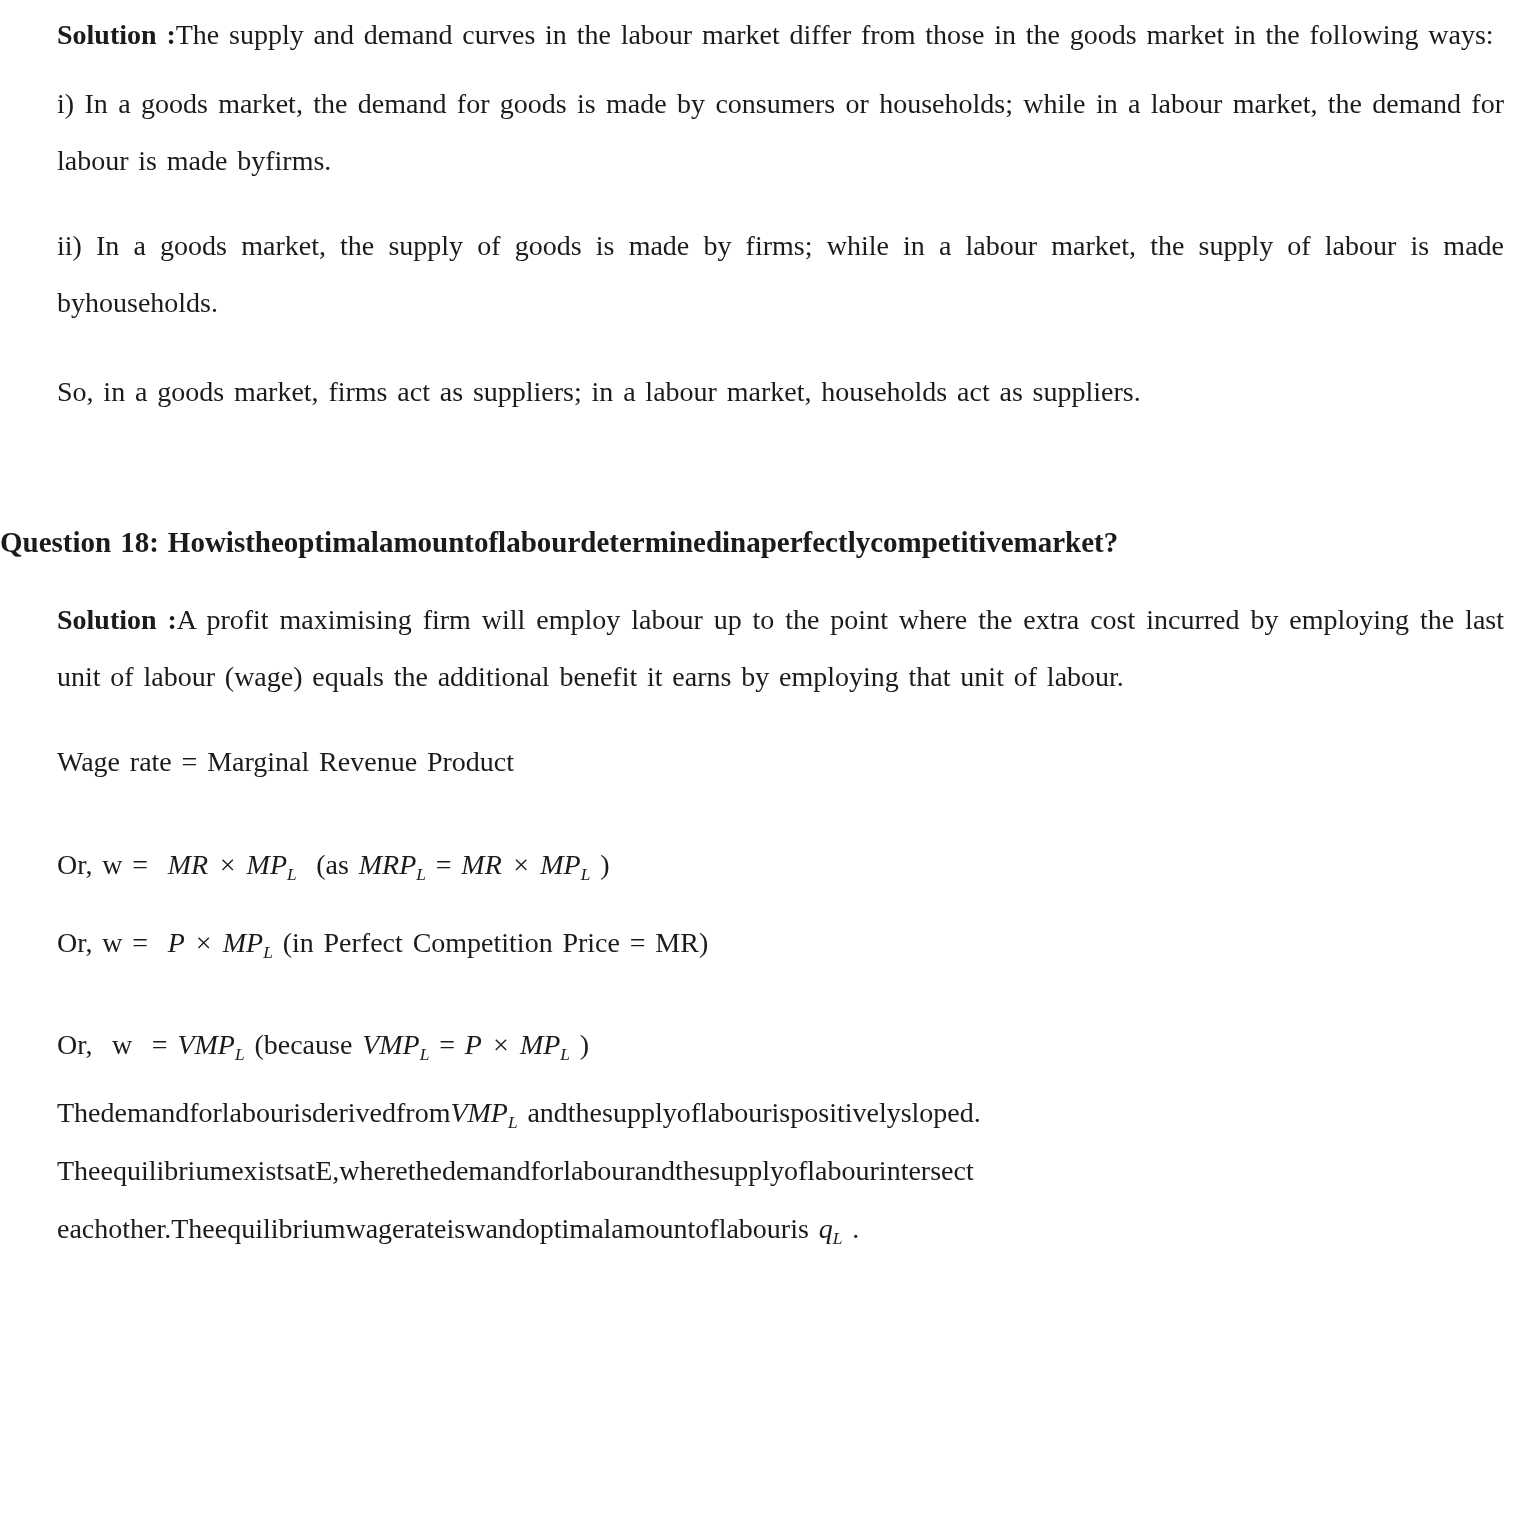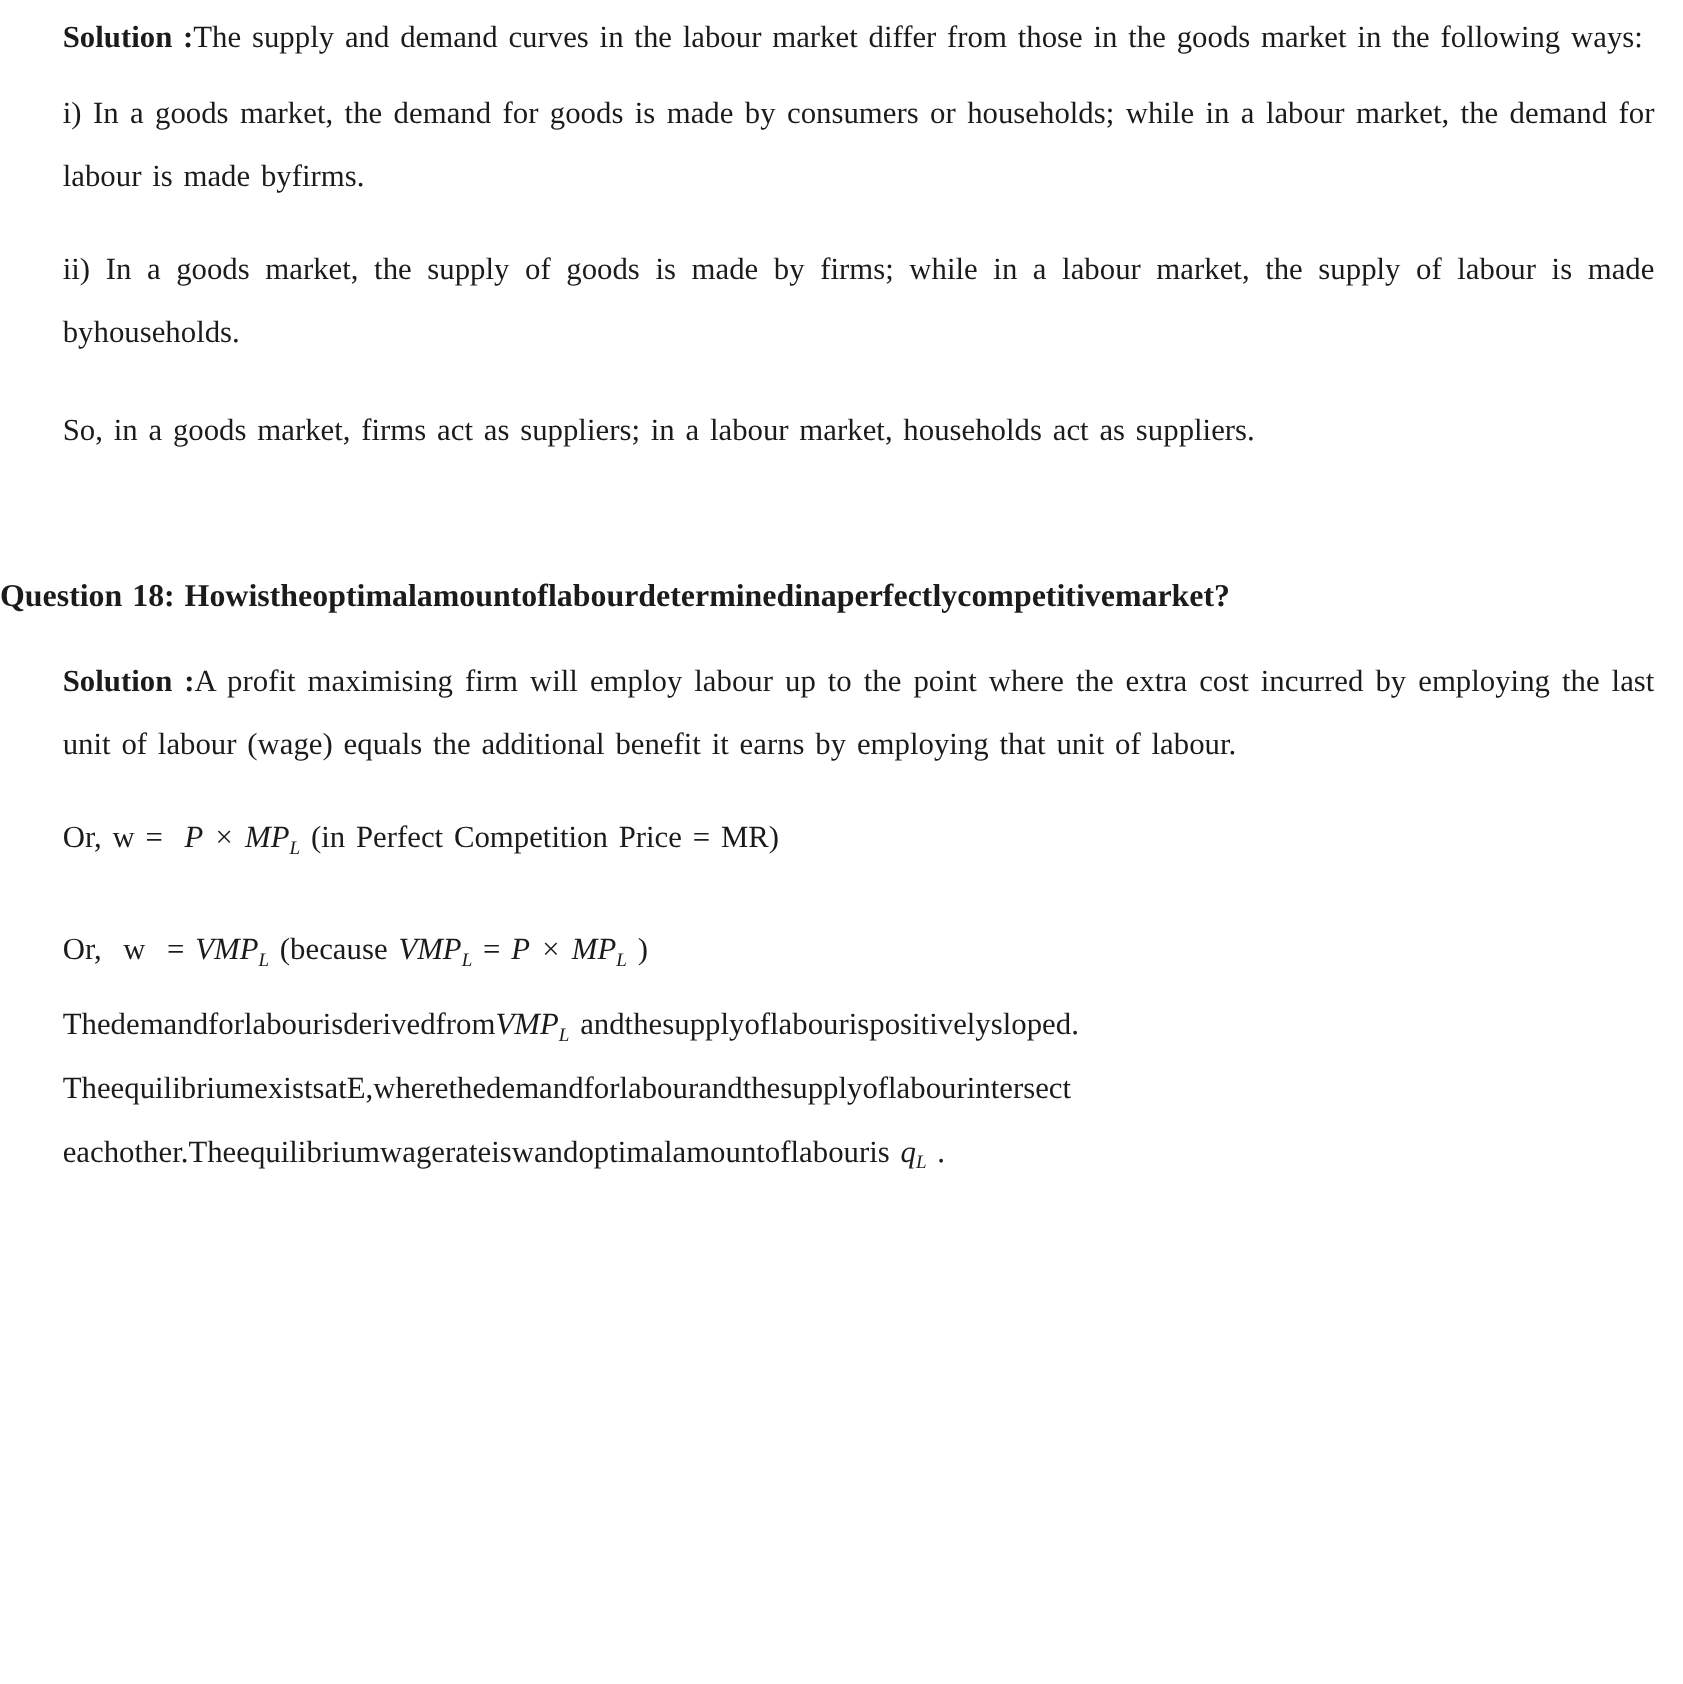--- a/index.html
+++ b/index.html
@@ -65,22 +65,24 @@
 
   <p class="para justify mb32">ii) In a goods market, the supply of goods is made by firms; while in a labour market, the supply of labour is made byhouseholds.</p>
 
   <p class="para mb94">So, in a goods market, firms act as suppliers; in a labour market, households act as suppliers.</p>
 
   <h2 class="question mb20">Question 18: Howistheoptimalamountoflabourdeterminedinaperfectlycompetitivemarket?</h2>
 
   <p class="para justify mb28"><b class="lbl">Solution :</b><span>A profit maximising firm will employ labour up to the point where the extra cost incurred by employing the last unit of labour (wage) equals the additional benefit it earns by employing that unit of labour.</span></p>
 
 
+  <p class="para mb46">Wage rate = Marginal Revenue Product</p>
 
 
+  <p class="para formula mb20"><span>Or, w =  </span><i>MR</i><i> × </i><i>MP</i><sub>L</sub><span>  (as </span><i>MRP</i><sub>L</sub><span> = </span><i>MR</i><i> × </i><i>MP</i><sub>L</sub><span> )</span></p>
 
   <p class="para formula mb44"><span>Or, w =  </span><i>P</i><i> × </i><i>MP</i><sub>L</sub><span> (in Perfect Competition Price = MR)</span></p>
 
   <p class="para formula mb10"><span>Or,  w  = </span><i>VMP</i><sub>L</sub><span> (because </span><i>VMP</i><sub>L</sub><span> = </span><i>P</i><i> × </i><i>MP</i><sub>L</sub><span> )</span></p>
 
   <p class="para runon"><span>Thedemandforlabourisderivedfrom</span><i>VMP</i><sub>L</sub><span> andthesupplyoflabourispositivelysloped.</span></p>
 
   <p class="para runon">TheequilibriumexistsatE,wherethedemandforlabourandthesupplyoflabourintersect</p>
 
   <p class="para runon"><span>eachother.Theequilibriumwagerateiswandoptimalamountoflabouris </span><i>q</i><sub>L</sub><span> .</span></p>

